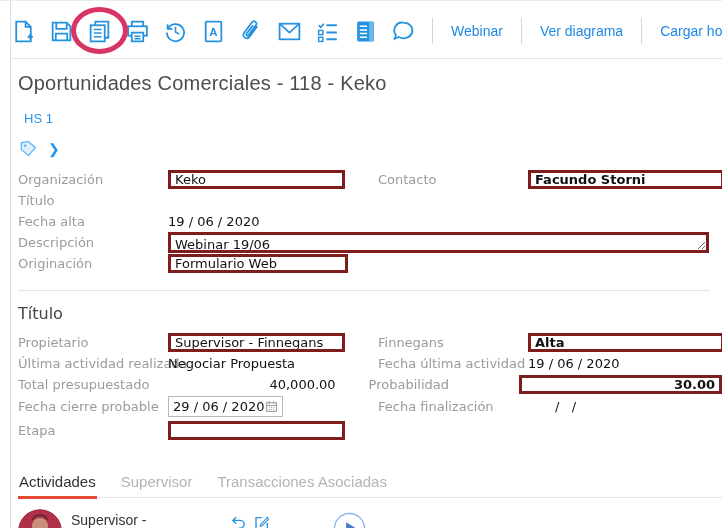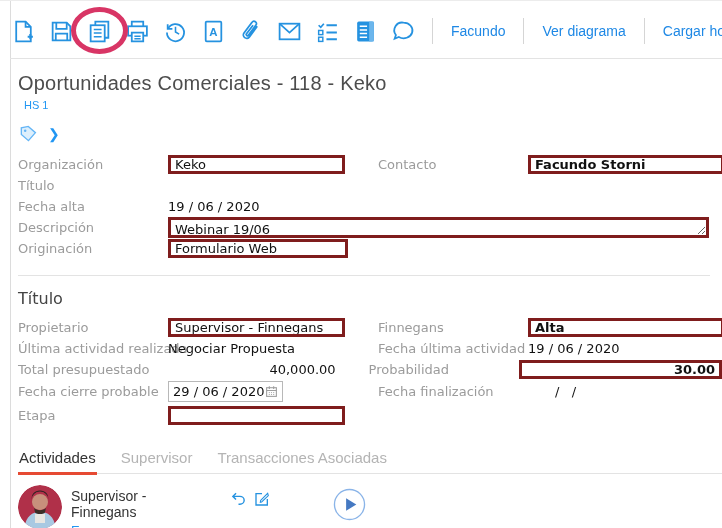--- a/index.html
+++ b/index.html
@@ -28,21 +28,21 @@
   }
   .toolbar-rule { position:absolute; left:10px; right:0; top:57px; height:1px; background:#e3e3e3; }
   .annotation-ellipse {
     position:absolute; left:71px; top:6px; width:57px; height:47px;
     border:5px solid #d83565; border-radius:50%; pointer-events:none; z-index:5;
   }
 
   
   .content { position:absolute; left:18px; top:58px; right:0; }
   .page-title { font-size:20px; font-weight:400; color:#4d4d4d; margin-top:13px; letter-spacing:.2px; }
-  .page-code { font-size:11px; color:#2196f3; margin-top:4px;padding-left:6px; }
+  .page-code { font-size:13px; color:#2196f3; margin-top:16px;padding-left:6px; }
   .tag-row { margin-top:13px; height:20px; display:flex; align-items:center; gap:10px; }
   .tag-row .chev { color:#2196f3; font-size:14px; line-height:1; cursor:pointer; }
 
   
   .form { margin-top:10px; font-family:"DejaVu Sans", sans-serif; }
   .frow { display:flex; align-items:center; height:21px; }
   .flabel { width:150px; flex:0 0 150px; font-size:13px; color:#9b9b9b; white-space:nowrap; overflow:visible; }
   .flabel2 { width:150px; flex:0 0 150px; margin-left:33px; font-size:13px; color:#9b9b9b; white-space:nowrap; }
   .fval { font-size:13px; color:#111; white-space:pre; }
   input.fi, textarea.fi {
@@ -59,21 +59,21 @@
     width:115px; height:21px; border:1px solid #b8b8b8; display:inline-flex;
     align-items:center; justify-content:space-between; padding:0 4px; cursor:text;
   }
   .datebox .dtext { font-size:13px; color:#111; white-space:pre; }
   .section-rule { margin-top:16px; margin-right:12px; height:1px; background:#e3e3e3; border:none; }
   .section-heading { margin-top:13px; font-size:16px; font-weight:400; color:#444;
                      font-family:"DejaVu Sans", sans-serif; }
   .pad-fin { padding-left:27px; }
 
   
-  .tabs { margin-top:21px; margin-right:0; display:flex; gap:23px; border-bottom:1px solid #e3e3e3; }
+  .tabs { margin-top:30px; margin-right:0; display:flex; gap:23px; border-bottom:1px solid #e3e3e3; }
   .tab { font-size:15px; color:#b4b4b4; padding:2px 1px 7px 1px; cursor:pointer; position:relative; }
   .tab.active { color:#333; }
   .tab.active::after { content:""; position:absolute; left:0; right:0; bottom:-2px; height:3px; background:#e64a33; }
 
   
   .activity { margin-top:11px; display:flex; align-items:flex-start; }
   .avatar { width:44px; height:44px; border-radius:50%; overflow:hidden; flex:0 0 44px; }
   .act-user { margin-left:9px; width:142px; flex:0 0 142px; padding-top:3px; }
   .act-user-name { font-size:14px; color:#333; }
   .act-user-link { font-size:13px; color:#2196f3; margin-top:3px; cursor:pointer; }
@@ -157,21 +157,21 @@
         <rect x="15.5" y="2.5" width="4.5" height="19" fill="#6cb6ec"></rect>
         <path d="M6.5 7 h7 M6.5 10.5 h7 M6.5 14 h7 M6.5 17.5 h7" stroke="#fff" stroke-width="1.4"></path>
       </svg>
     </div>
     <div class="tb-icon">
       <svg width="25" height="25" viewBox="0 0 24 24" fill="none" stroke="#2592e0" stroke-width="1.7">
         <path d="M12 3.5 a8.5 7.5 0 1 1-4.5 13.8 L3.5 19 l1.2-3.6 A7.5 7.5 0 0 1 12 3.5 Z"></path>
       </svg>
     </div>
     <div class="tb-sep"></div>
-    <div class="tb-link">Facundo</div>
+    <div class="tb-link">Webinar</div>
     <div class="tb-sep"></div>
     <div class="tb-link">Ver diagrama</div>
     <div class="tb-sep"></div>
     <div class="tb-link">Cargar horas trabajadas</div>
   </div>
   <div class="annotation-ellipse"></div>
   <div class="toolbar-rule"></div>
 
   <div class="content">
     <div class="page-title">Oportunidades Comerciales - 118 - Keko</div>

